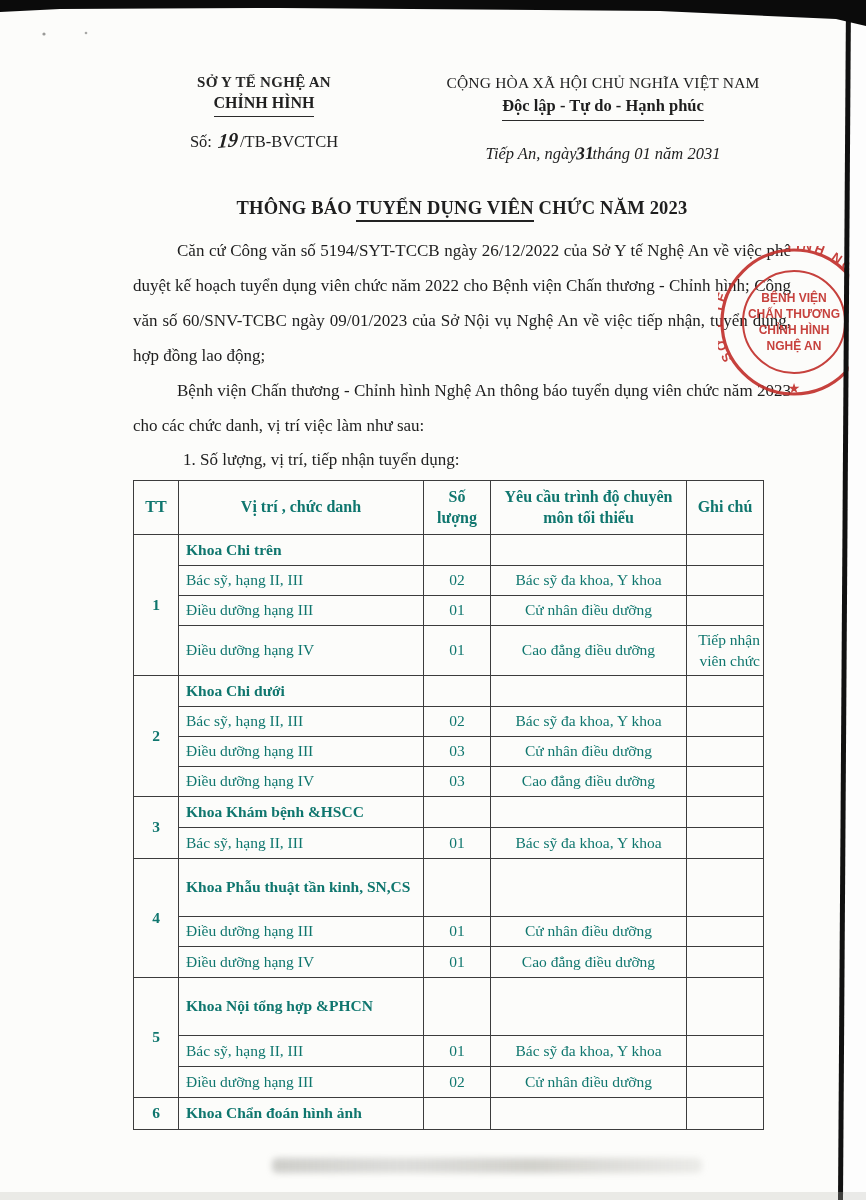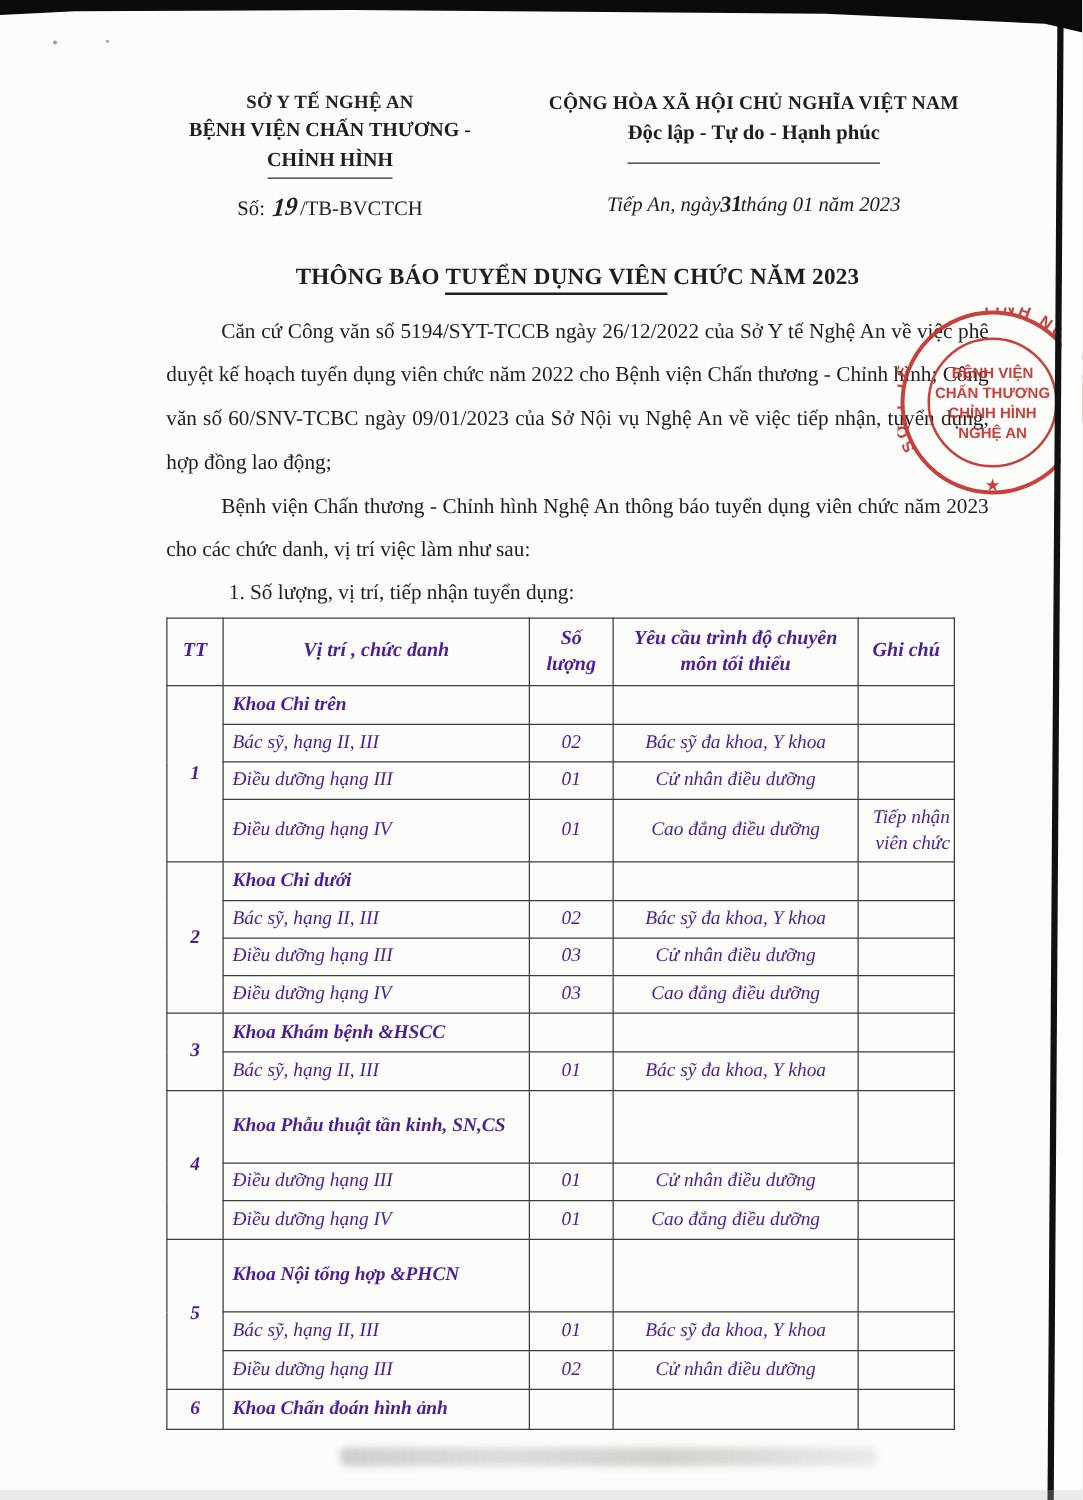--- a/index.html
+++ b/index.html
@@ -11,39 +11,39 @@
   .hdr{display:flex;gap:20px;}
   .hdr-left{width:262px;text-align:center;}
   .hdr-right{flex:1;text-align:center;}
   .org-parent{font-size:15px;font-weight:600;letter-spacing:.3px;color:#252525;}
   .org-name{font-size:16px;font-weight:700;margin-top:2px;line-height:24px;}
   .org-name2{margin-top:0;}
   .u-short{display:inline-block;border-bottom:1.5px solid #2a2a2a;padding-bottom:1px;}
   .doc-number{margin-top:12px;font-size:16.5px;}
   .hand{display:inline-block;font-style:italic;font-weight:700;font-size:20px;
         transform:rotate(-5deg) skewX(-10deg);margin:0 2px;color:#202020;}
-  .motto1{font-size:15.5px;font-weight:700;letter-spacing:.2px;}
+  .motto1{font-size:15.5px;font-weight:400;letter-spacing:.2px;}
   .motto2-wrap{margin-top:4px;}
-  .motto2{display:inline-block;font-size:16.5px;font-weight:700;border-bottom:1.5px solid #2a2a2a;padding-bottom:14px;}
+  .motto2{display:inline-block;font-size:16.5px;font-weight:700;border-bottom:1.5px solid #2a2a2a;padding-bottom:4px;}
   .date-line{margin-top:22px;font-style:italic;font-size:16.5px;}
   .hand-day{display:inline-block;font-style:italic;font-weight:700;font-size:18px;
         transform:rotate(-3deg);margin:0 -1px;color:#202020;}
 
   
   .doc-title{margin-top:34px;text-align:center;font-size:18.5px;font-weight:700;letter-spacing:.2px;}
   .doc-title .u-part{border-bottom:2px solid #222;padding-bottom:2px;}
 
   
   .para{margin:0;text-align:justify;text-indent:44px;font-size:17px;line-height:35px;color:#1d1d1d;}
   .para-first{margin-top:14px;}
   .section-heading{margin-top:2px;margin-left:50px;font-size:17px;font-weight:400;line-height:30px;}
 
   
   table.roster{border-collapse:collapse;table-layout:fixed;width:630px;margin-top:5px;
-        font-size:15.5px;color:#4c1d95;font-style:italic;}
+        font-size:15.5px;color:#0f766e;}
   table.roster th,table.roster td{border:1.5px solid #3c3c3c;vertical-align:middle;
         padding:1px 3px;line-height:1.3;overflow:hidden;}
   table.roster th{font-size:16px;font-weight:700;text-align:center;}
   .c-tt{text-align:center;font-weight:700;}
   .c-khoa{text-align:left;font-weight:700;padding-left:7px !important;}
   .c-pos{text-align:left;padding-left:7px !important;margin-left:20px;}
   .c-qty{text-align:center;}
   .c-req{text-align:center;}
   .c-note{text-align:right;padding-left:5px !important;}
   tr.r54{height:54px;} tr.r50{height:50px;} tr.r58{height:58px;}
@@ -63,28 +63,27 @@
 </head>
 <body>
 
 <div class="page">
 
   <div class="content">
 
     <div class="hdr">
       <div class="hdr-left">
         <div class="org-parent">SỞ Y TẾ NGHỆ AN</div>
-        <div class="org-name">BỆNH VIỆN CHẤN THƯƠNG -</div>
         <div class="org-name org-name2"><span class="u-short">CHỈNH HÌNH</span></div>
         <div class="doc-number"><span>Số:</span> <span class="hand">19</span><span>/TB-BVCTCH</span></div>
       </div>
       <div class="hdr-right">
         <div class="motto1">CỘNG HÒA XÃ HỘI CHỦ NGHĨA VIỆT NAM</div>
         <div class="motto2-wrap"><span class="motto2">Độc lập - Tự do - Hạnh phúc</span></div>
-        <div class="date-line"><span>Tiếp An, ngày</span><span class="hand-day">31</span><span>tháng 01 năm 2023</span></div>
+        <div class="date-line"><span>Tiếp An, ngày</span><span class="hand-day">31</span><span>tháng 01 năm 2031</span></div>
       </div>
     </div>
 
     <div class="doc-title"><span>THÔNG BÁO </span><span class="u-part">TUYỂN DỤNG VIÊN</span><span> CHỨC NĂM 2023</span></div>
 
     <p class="para para-first">Căn cứ Công văn số 5194/SYT-TCCB ngày 26/12/2022 của Sở Y tế Nghệ An về việc phê duyệt kế hoạch tuyển dụng viên chức năm 2022 cho Bệnh viện Chấn thương - Chỉnh hình; Công văn số 60/SNV-TCBC ngày 09/01/2023 của Sở Nội vụ Nghệ An về việc tiếp nhận, tuyển dụng, hợp đồng lao động;</p>
     <p class="para">Bệnh viện Chấn thương - Chỉnh hình Nghệ An thông báo tuyển dụng viên chức năm 2023 cho các chức danh, vị trí việc làm như sau:</p>
     <div class="section-heading">1. Số lượng, vị trí, tiếp nhận tuyển dụng:</div>
 
     <table class="roster">

